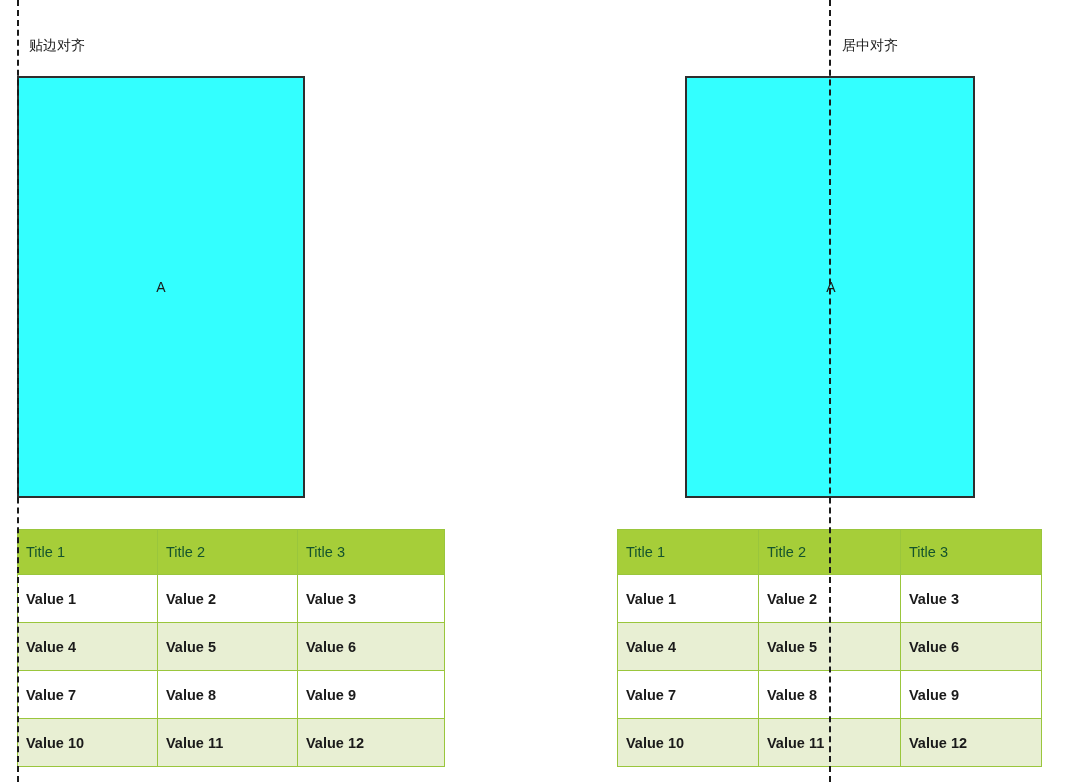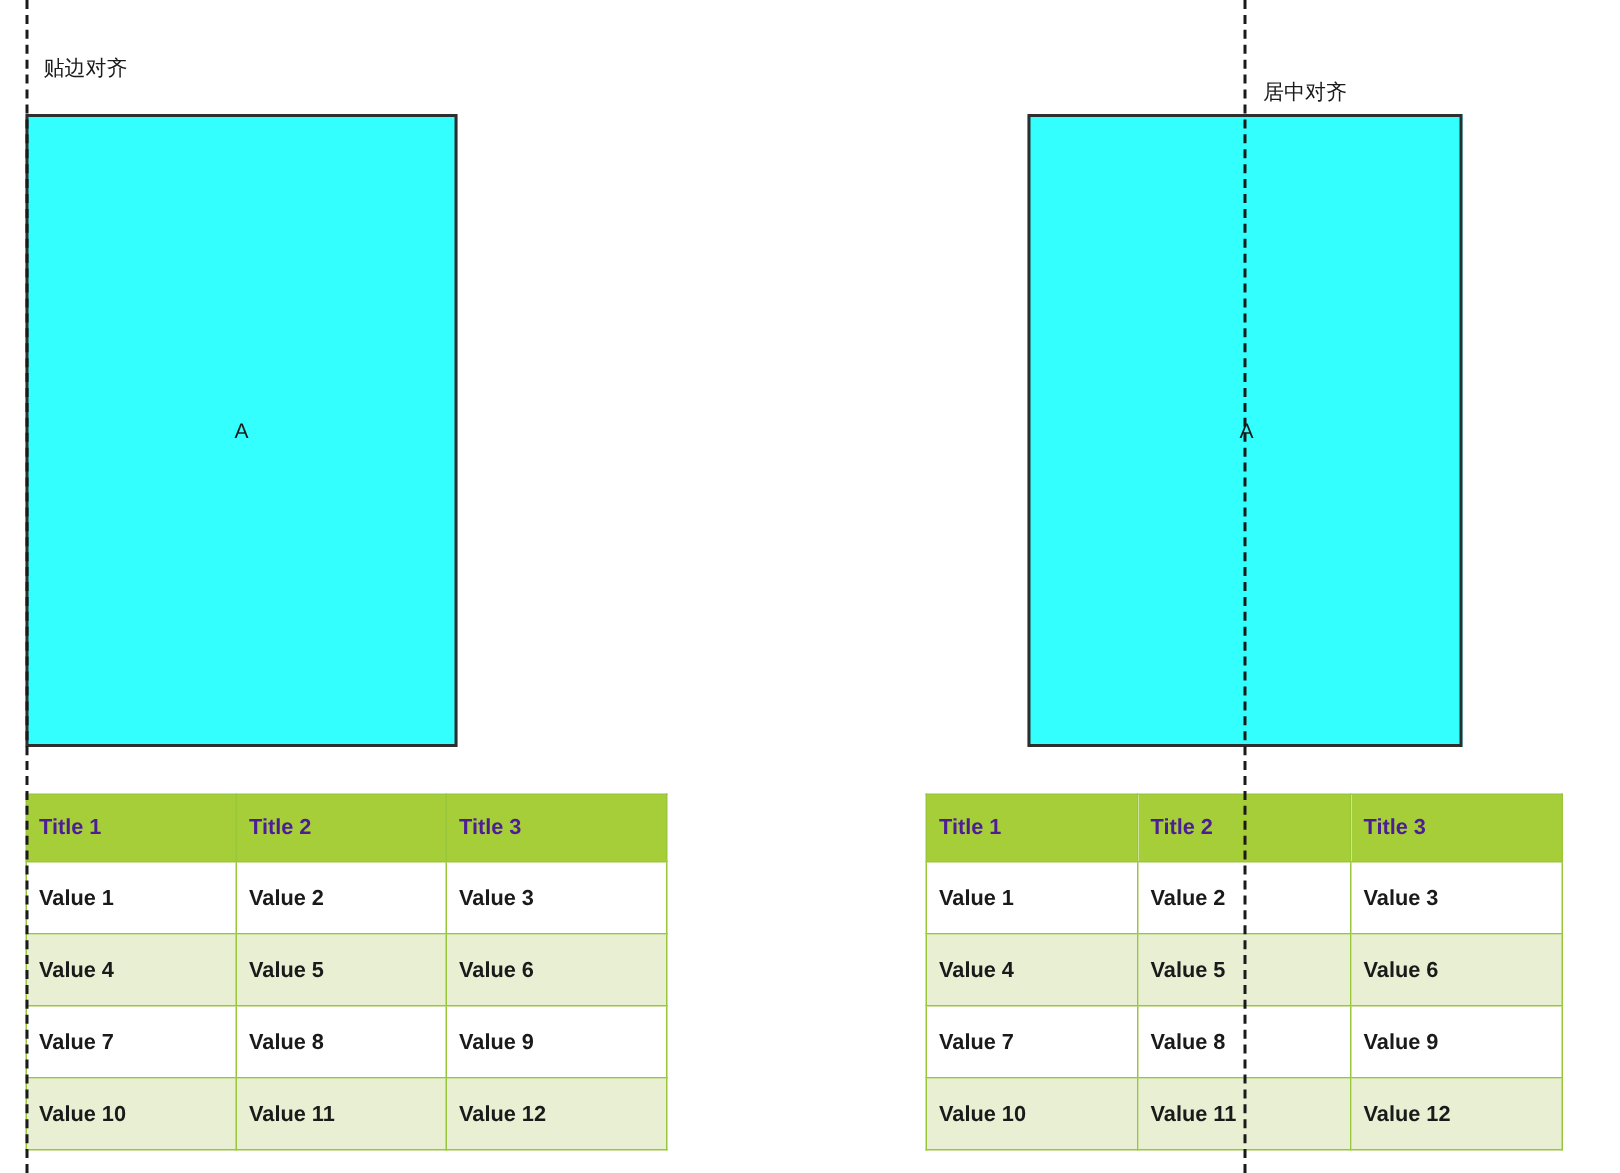--- a/index.html
+++ b/index.html
@@ -30,21 +30,21 @@
   
   .caption {
     position: absolute;
     font-size: 14px;
     color: #1a1a1a;
     line-height: 1;
     white-space: nowrap;
     z-index: 6;
   }
   #caption-left  { left: 29px;  top: 38px; }
-  #caption-right { left: 842px; top: 54px; }
+  #caption-right { left: 842px; top: 38px; }
 
   
   .box {
     position: absolute;
     background: #33ffff;
     border: 2px solid #2e2e2e;
     box-sizing: border-box;
     z-index: 2;
   }
   .box .box-label {
@@ -76,22 +76,22 @@
     padding: 0 8px;
     text-align: left;
     font-size: 14.5px;
     color: #1a1a1a;
     font-weight: bold;
     overflow: hidden;
     white-space: nowrap;
   }
   .data-table thead th {
     background: #a6ce39;
-    color: #4c1d95;
-    font-weight: bold;
+    color: #14532d;
+    font-weight: normal;
     height: 44px;
     border-color: #9ac63c;
   }
   .data-table tbody td {
     height: 47px;
   }
   .data-table tbody tr.row-odd  td { background: #ffffff; }
   .data-table tbody tr.row-even td { background: #e8efd3; }
 
   

